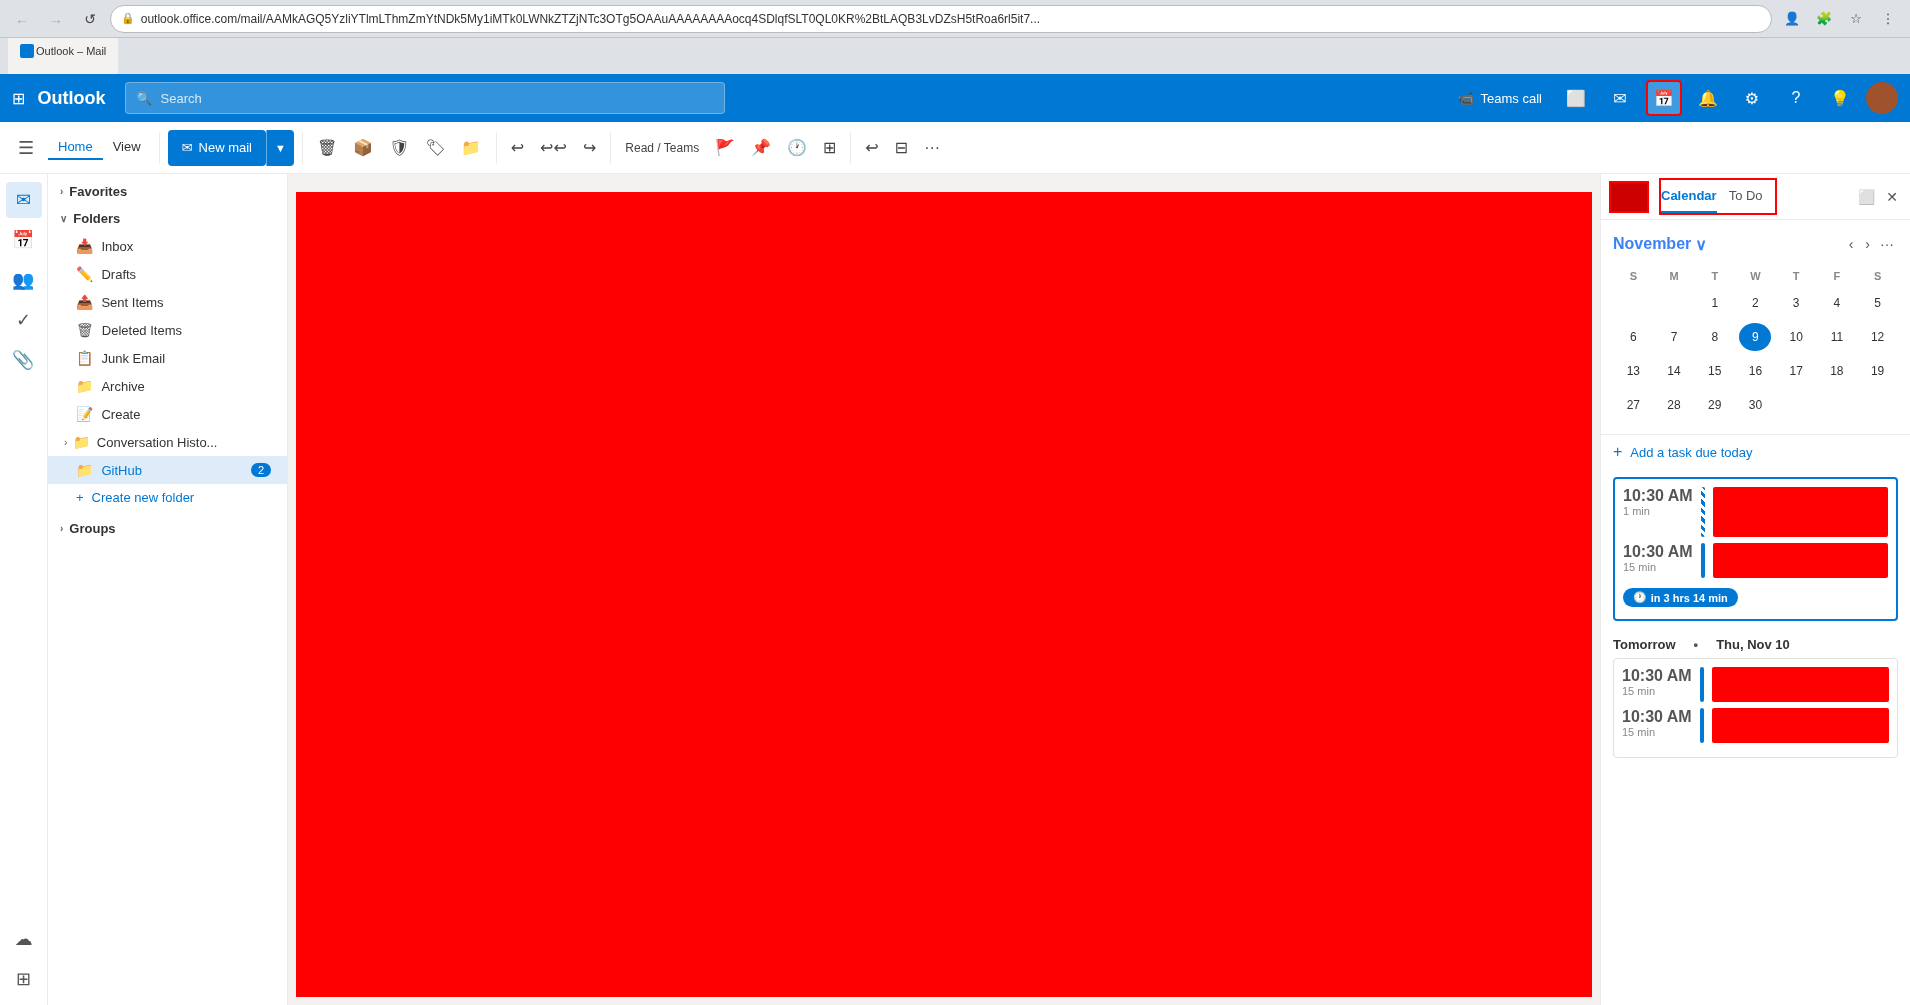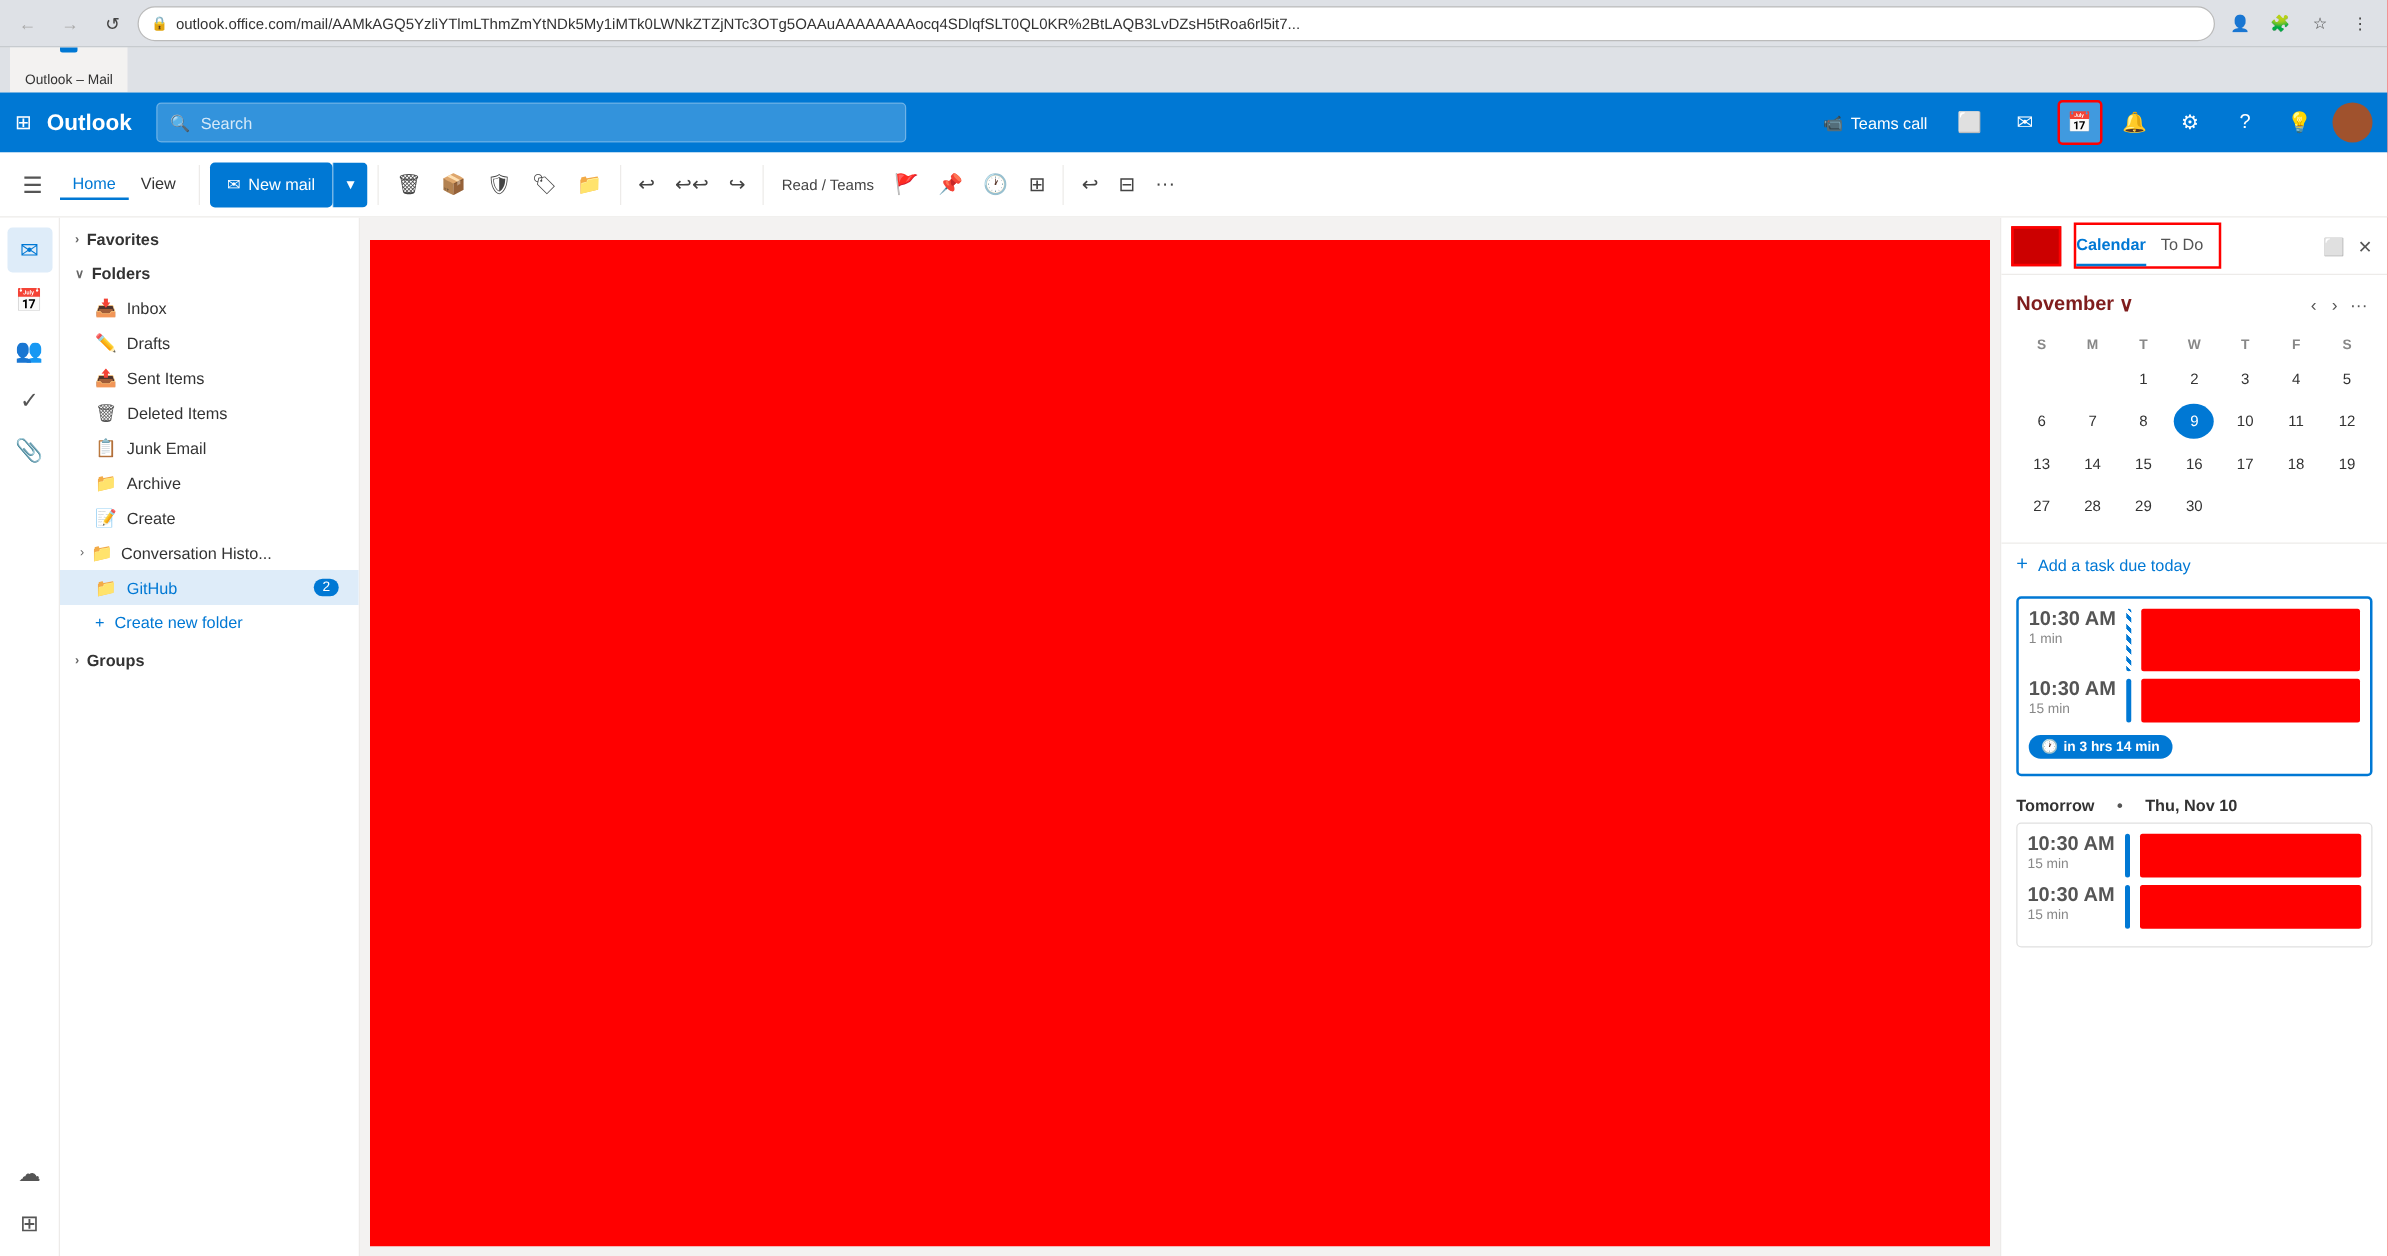--- a/index.html
+++ b/index.html
@@ -59,25 +59,24 @@
     }
     .browser-tab {
       height: 46px;
       padding: 0 12px;
       background: #f3f2f1;
       border-radius: 8px 8px 0 0;
       display: flex;
       align-items: center;
       font-size: 11px;
       color: #333;
-      gap: 16px;
+      gap: 2px;
       white-space: nowrap;
       max-width: 160px;
       overflow: hidden;
-      flex-direction: column;
     }
     .browser-tab.active { background: #f3f2f1; }
     .tab-favicon { width: 14px; height: 14px; background: #0078d4; border-radius: 2px; flex-shrink: 0; }
 
     
     .app-container {
       display: flex;
       flex-direction: column;
       height: calc(1005px - 38px - 36px);
       background: #f3f2f1;
@@ -381,21 +380,21 @@
       padding: 12px;
     }
     .mini-cal-header {
       display: flex;
       align-items: center;
       margin-bottom: 10px;
     }
     .mini-cal-month {
       font-size: 16px;
       font-weight: 600;
-      color: #7f1d1d;
+      color: #3b82f6;
       cursor: pointer;
       display: flex;
       align-items: center;
       gap: 4px;
     }
     .mini-cal-spacer { flex: 1; }
     .mini-cal-nav {
       background: none;
       border: none;
       cursor: pointer;

